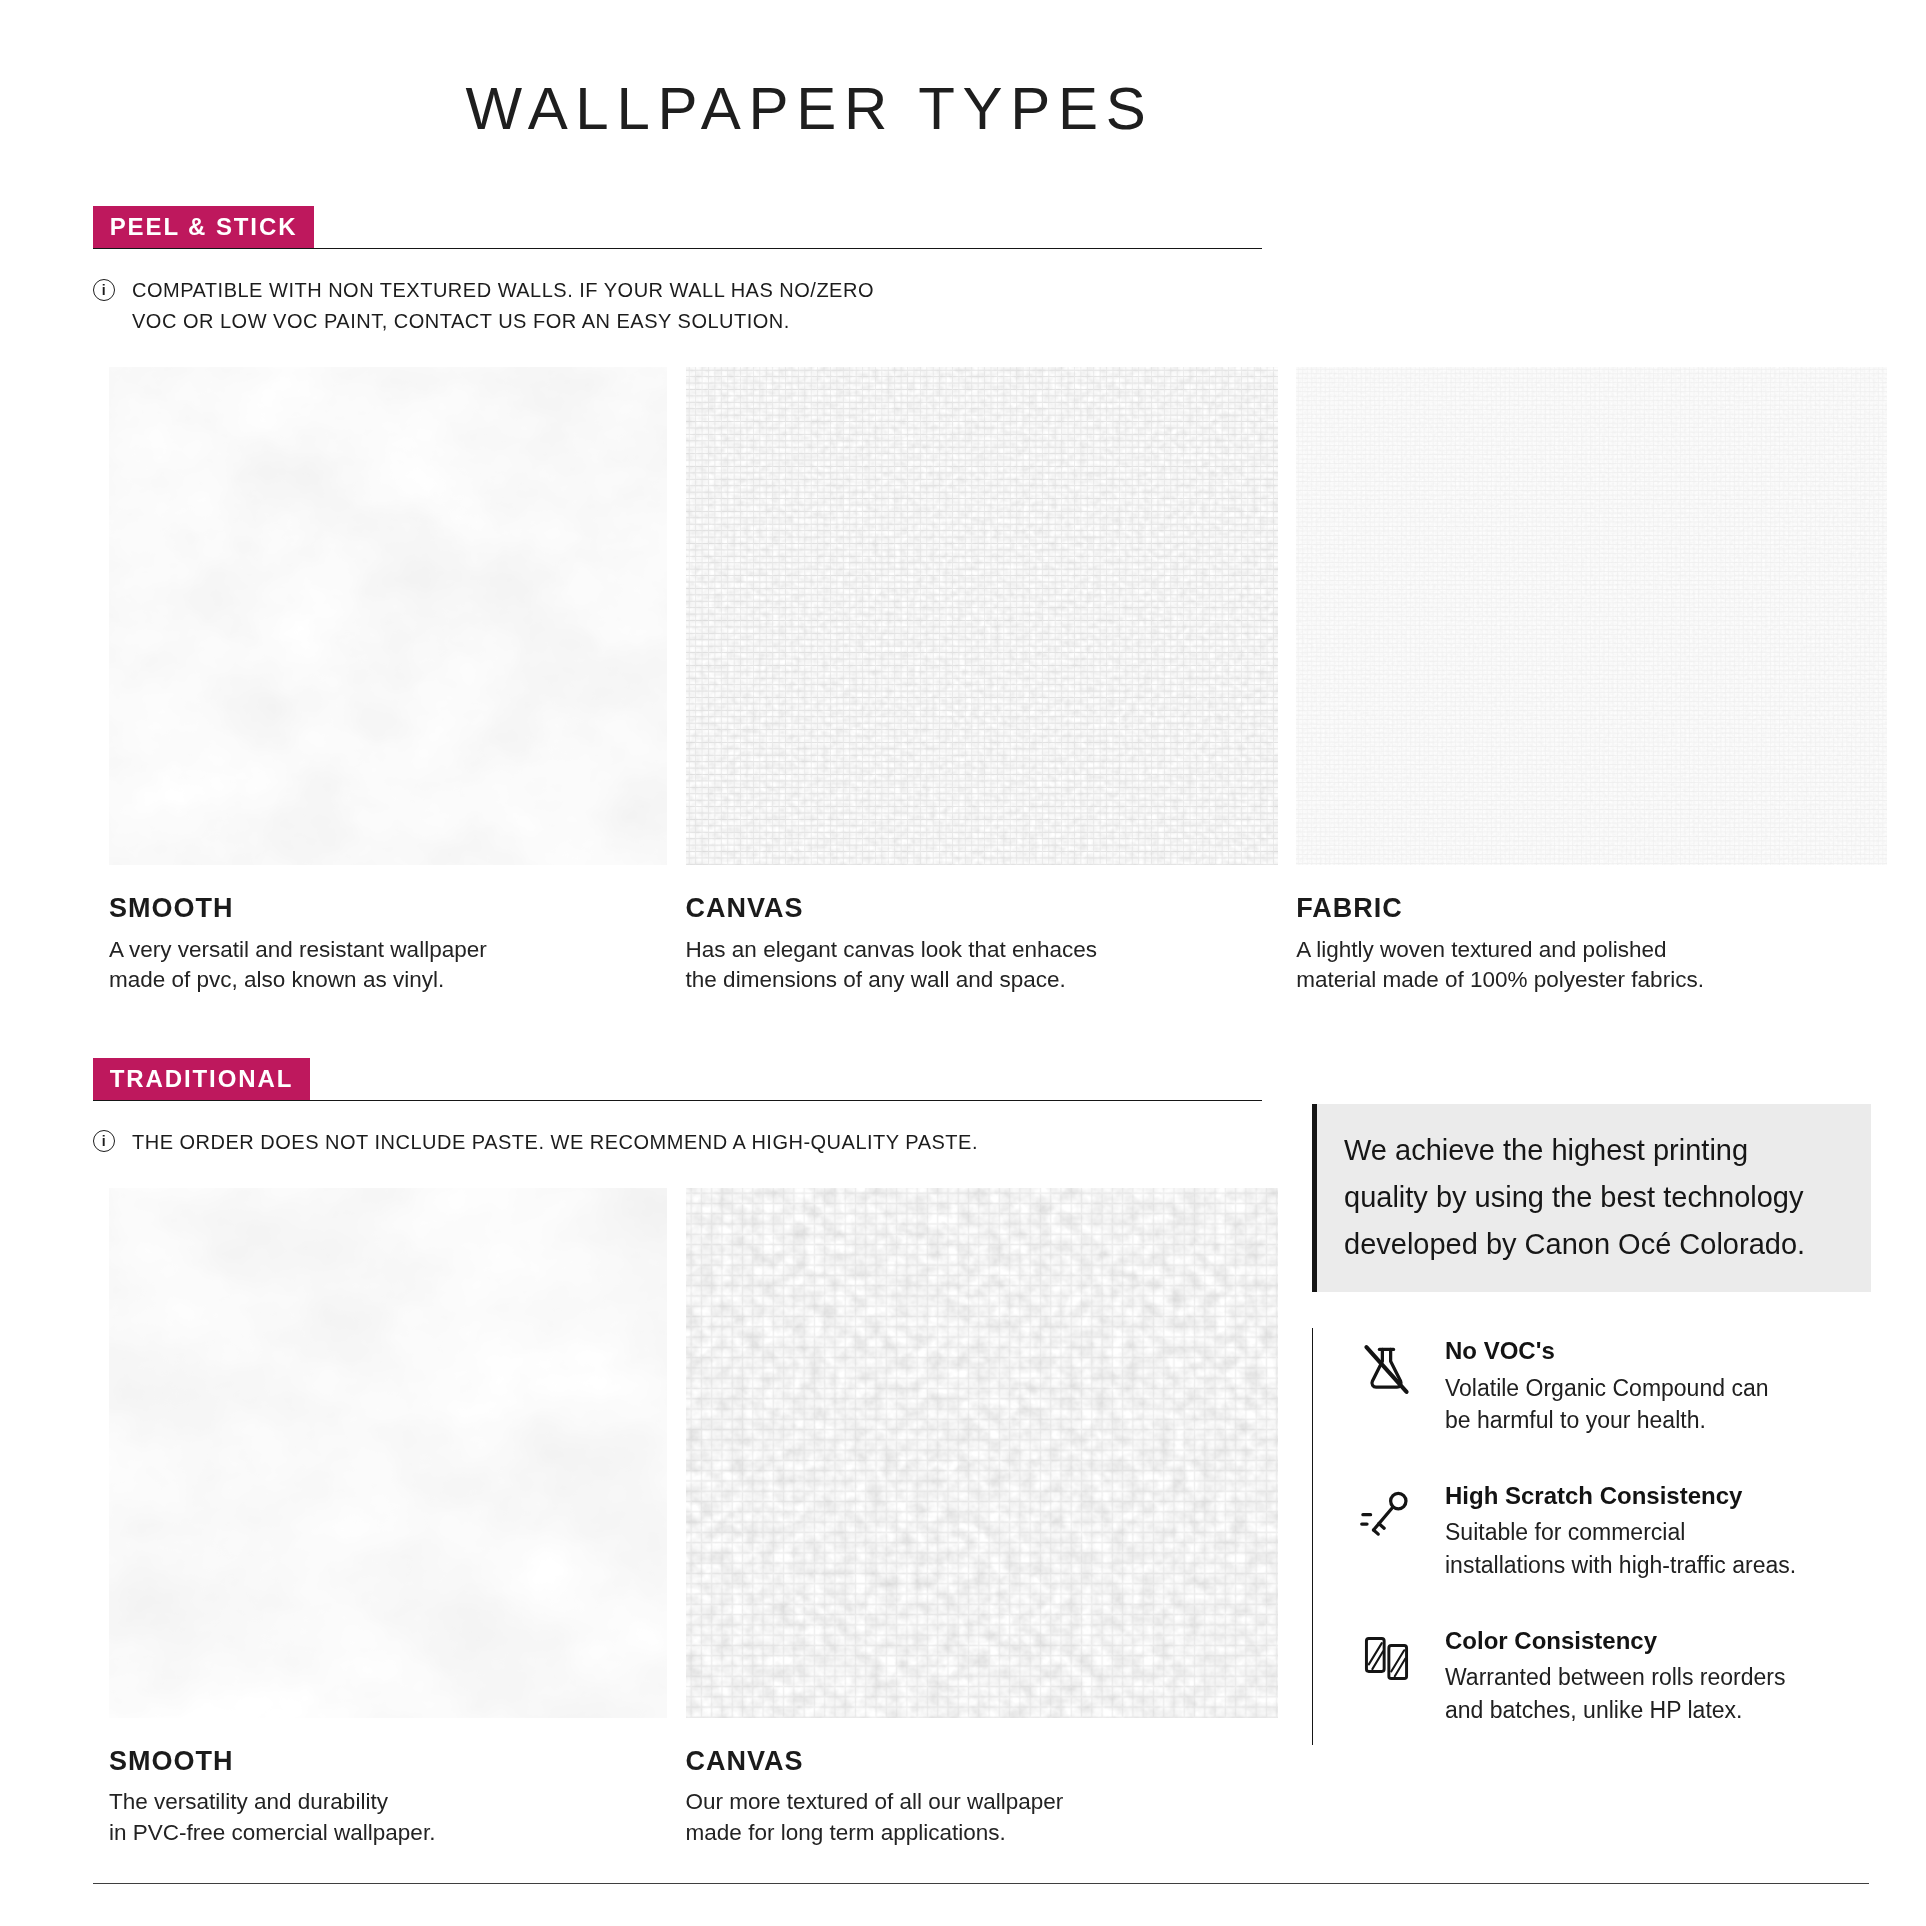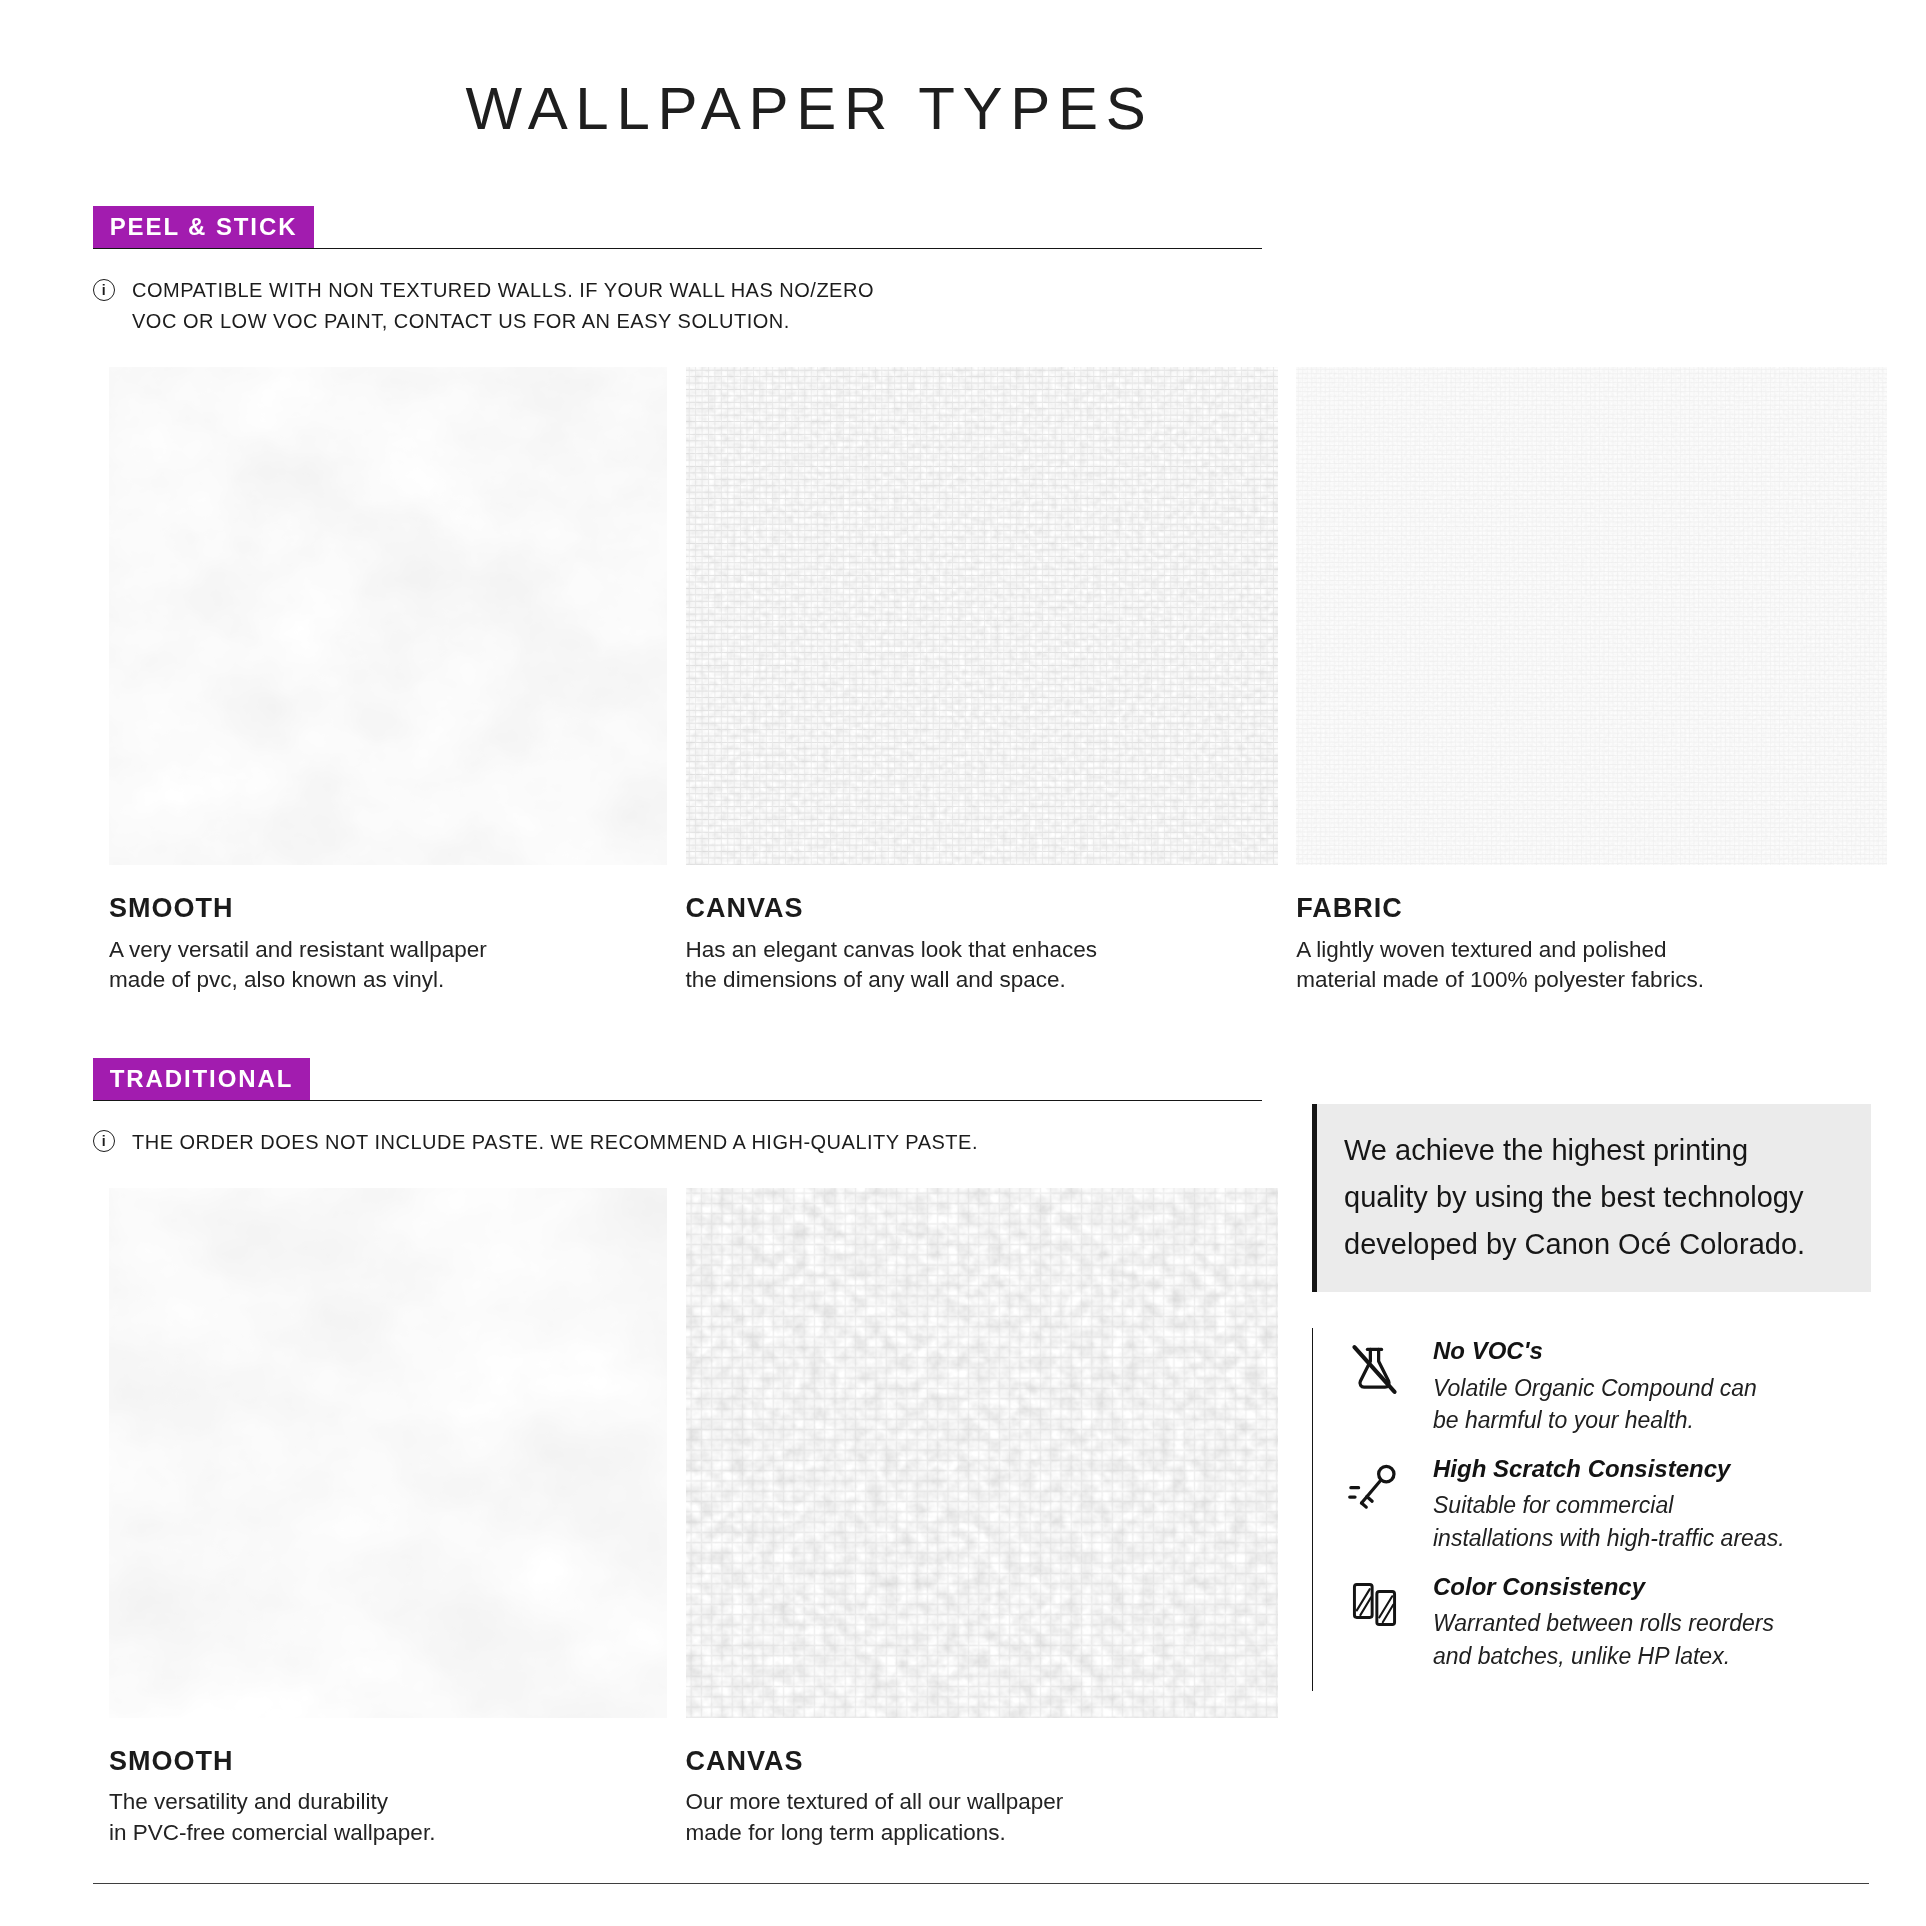--- a/index.html
+++ b/index.html
@@ -13,21 +13,21 @@
   .page { position:relative; width:1902px; height:1926px; padding:74px 55px 0 93px; overflow:hidden; }
 
   .title {
     width:1433px; text-align:center;
     font-size:60px; font-weight:500; letter-spacing:7.7px; color:#1e1e1e;
     white-space:nowrap;
   }
 
   .section-header { margin-top:63px; width:1169px; border-bottom:1.9px solid #161616; line-height:0; }
   .badge {
-    display:inline-block; background:#a21caf; color:#ffffff;
+    display:inline-block; background:#be185d; color:#ffffff;
     font-size:24px; font-weight:600; letter-spacing:1.9px;
     padding:8.3px 16.7px 7px; line-height:1.1;
   }
 
   .note { margin-top:26px; display:flex; align-items:flex-start; gap:17px; font-size:20px; letter-spacing:0.5px; color:#1c1c1c; }
   .info-icon {
     flex:none; margin-top:3.9px; width:22px; height:22px;
     border:1.9px solid #1c1c1c; border-radius:50%;
     display:flex; align-items:center; justify-content:center;
     font-size:14px; font-weight:700; line-height:1;
@@ -52,21 +52,21 @@
   .right-col { width:559px; margin-left:50px; flex:none; }
 
   .quality-box {
     margin-top:46px; background:#ebebeb; border-left:5.8px solid #161616;
     padding:23px 27px 24.4px; font-size:29px; font-weight:500; line-height:1.62;
     color:#161616; white-space:pre-line;
   }
 
   .features {
     margin-top:36px; border-left:1.9px solid #161616;
-    padding:9px 0 19px; display:flex; flex-direction:column; gap:18px;font-style:italic;
+    padding:9px 12px 19px; display:flex; flex-direction:column; gap:45px;
   }
   .feature { display:flex; gap:26px; padding-left:32px; }
   .feature-icon { flex:none; width:62px; padding-top:2.6px; }
   .feature-icon svg { display:block; }
   .feature-title { font-size:24px; font-weight:700; color:#131313; }
   .feature-desc { margin-top:6.4px; font-size:23px; line-height:1.42; color:#202020; white-space:pre-line; }
 
   .bottom-rule { margin-top:35px; width:1776px; border-top:1.3px solid #3f3f3f; }
 </style>
 </head>

